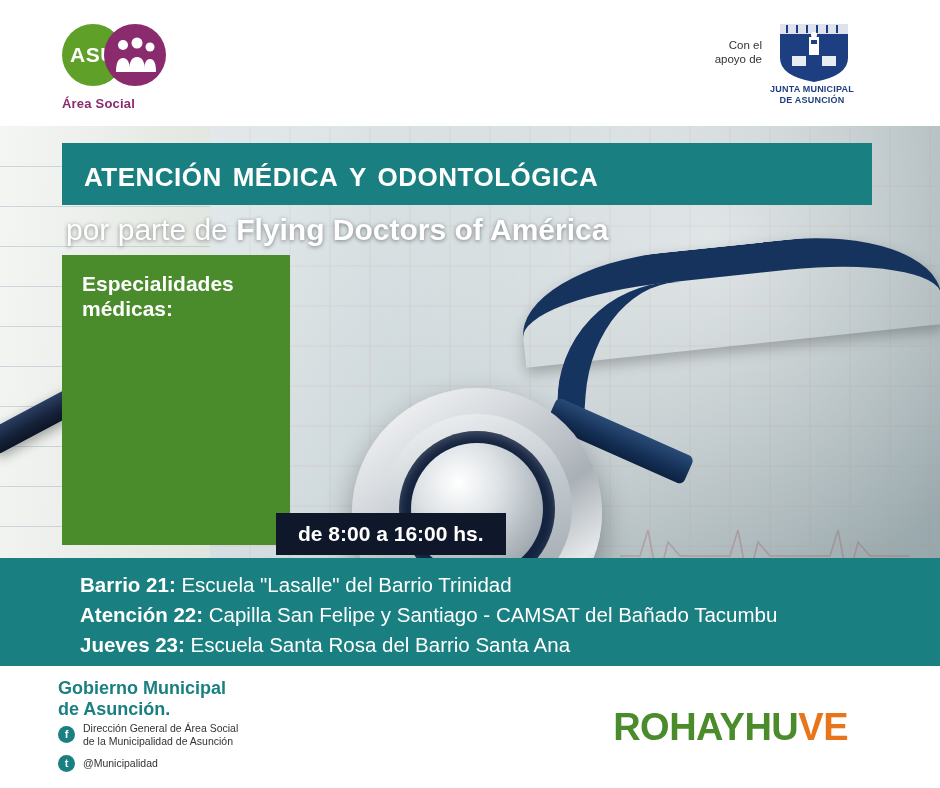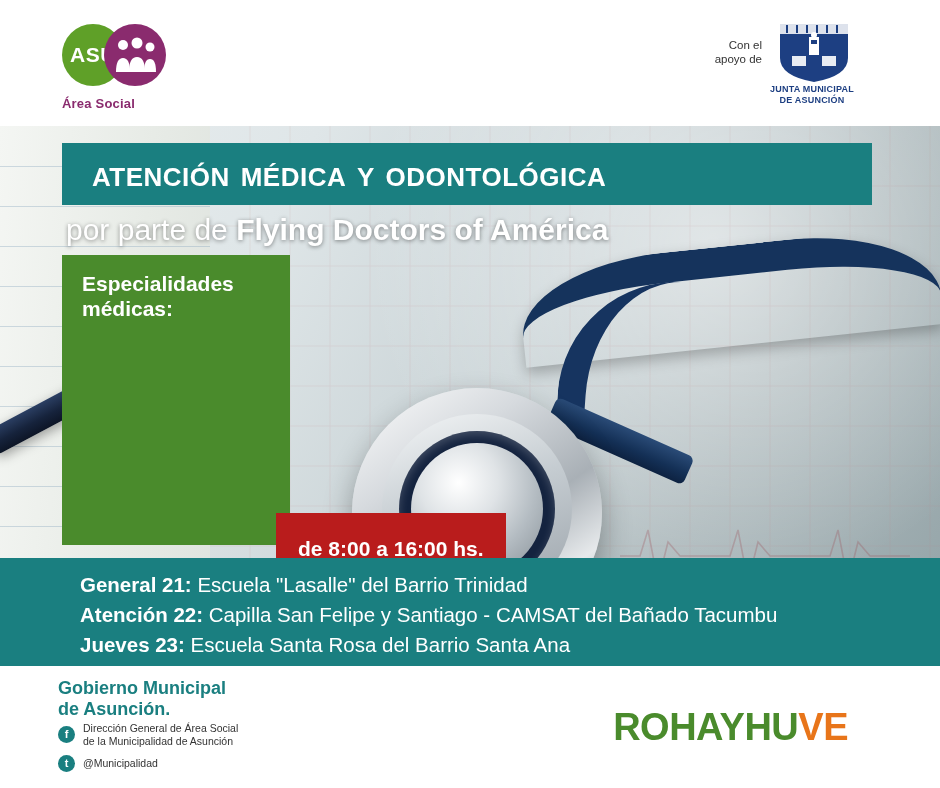--- a/index.html
+++ b/index.html
@@ -240,21 +240,21 @@
     top: 143px;
     width: 810px;
     height: 62px;
     background: #1a7f80;
     display: flex;
     align-items: center;
     padding-left: 22px;
     box-sizing: border-box;
   }
   .title-band h1 {
-    margin: 8px;
+    margin: 0;
     color: #ffffff;
     font-size: 37px;
     font-weight: bold;
     letter-spacing: 0.5px;
     font-variant: small-caps;
     text-transform: lowercase;
   }
   .subtitle {
     position: absolute;
     left: 66px;
@@ -288,27 +288,27 @@
     line-height: 27.5px;
   }
   .spec-item { white-space: pre-line; }
 
   
   .hours {
     position: absolute;
     left: 276px;
     top: 513px;
     height: 40px;
-    background: #b91c1c;
+    background: #0f172a;
     color: #ffffff;
     font-size: 21px;
     font-weight: bold;
     display: flex;
     align-items: center;
-    padding: 16px 22px;
+    padding: 1px 22px;
   }
 
   
   .schedule {
     position: absolute;
     left: 0;
     top: 558px;
     width: 940px;
     height: 108px;
     background: #1a7f80;
@@ -492,21 +492,21 @@
     <div class="spec-title" style="white-space: pre-line;">Especialidades
 médicas:</div>
   </div>
 
   <div class="hours">
     <span>de 8:00 a 16:00 hs.</span>
   </div>
 
   <div class="schedule">
     <div class="sched-row">
-      <b>General 21:</b>
+      <b>Barrio 21:</b>
       <span>Escuela "Lasalle" del Barrio Trinidad</span>
     </div>
     <div class="sched-row">
       <b>Atención 22:</b>
       <span>Capilla San Felipe y Santiago - CAMSAT del Bañado Tacumbu</span>
     </div>
     <div class="sched-row">
       <b>Jueves 23:</b>
       <span>Escuela Santa Rosa del Barrio Santa Ana</span>
     </div>

